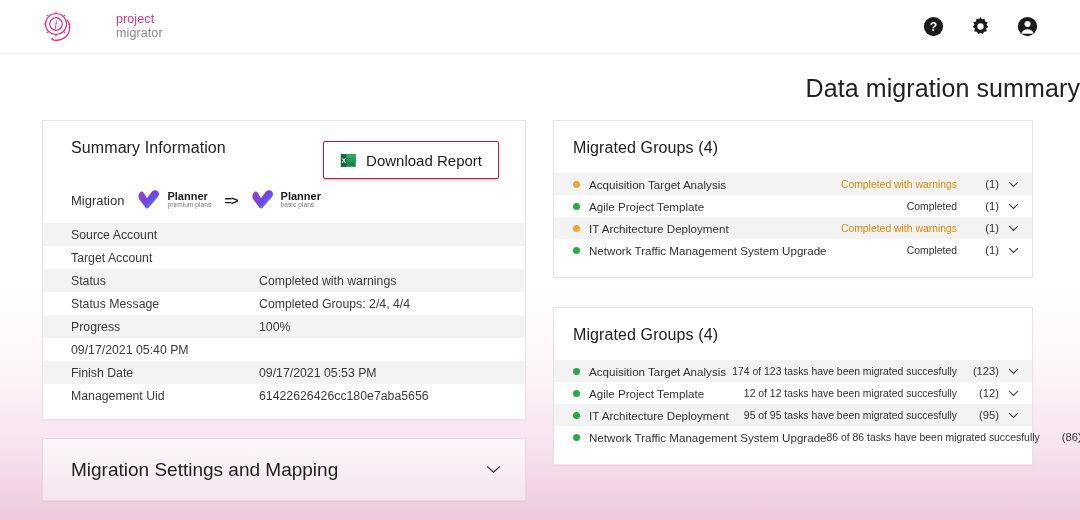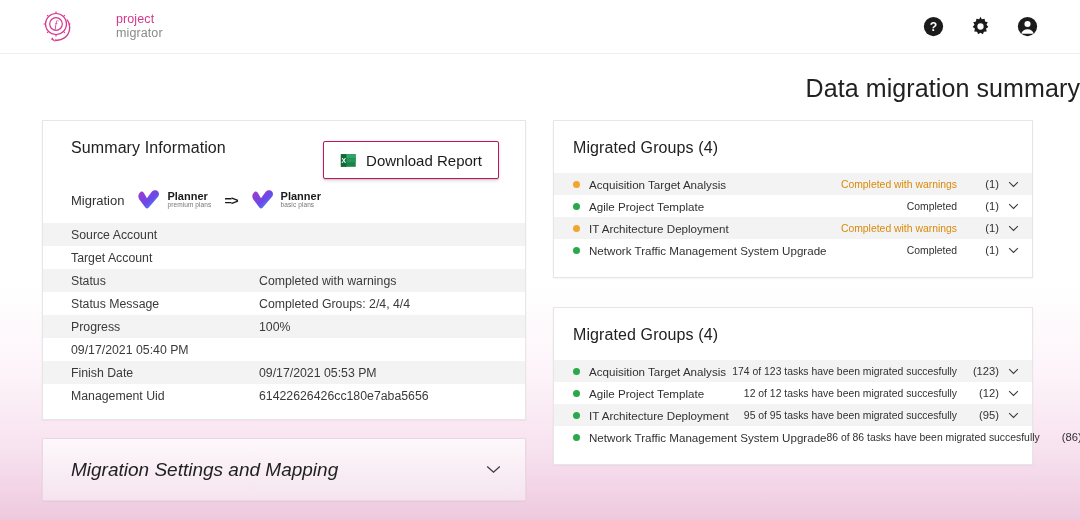--- a/index.html
+++ b/index.html
@@ -153,21 +153,21 @@
     margin-top: 18px;
     height: 63px;
     display: flex;
     align-items: center;
     justify-content: space-between;
     padding: 0 24px 0 28px;
     background: linear-gradient(to bottom, #fdf8fb 0%, #f5e4ef 100%);
     border: 1px solid #ead7e3;
     cursor: pointer;
   }
-  .settings-title { font-size: 19px; font-weight: 400; color: #212121; font-style: italic; }
+  .settings-title { font-size: 19px; font-weight: 400; color: #212121; }
   .chev-big { width: 15px; height: 9px; }
 
   
   .groups-card { padding: 18px 0 16px 0; }
   .groups-card + .groups-card { margin-top: 29px; }
   .groups-card .card-title { padding: 0 0 0 19px; }
   .groups-list { margin-top: 16px; }
 
   .group-row {
     display: flex;

